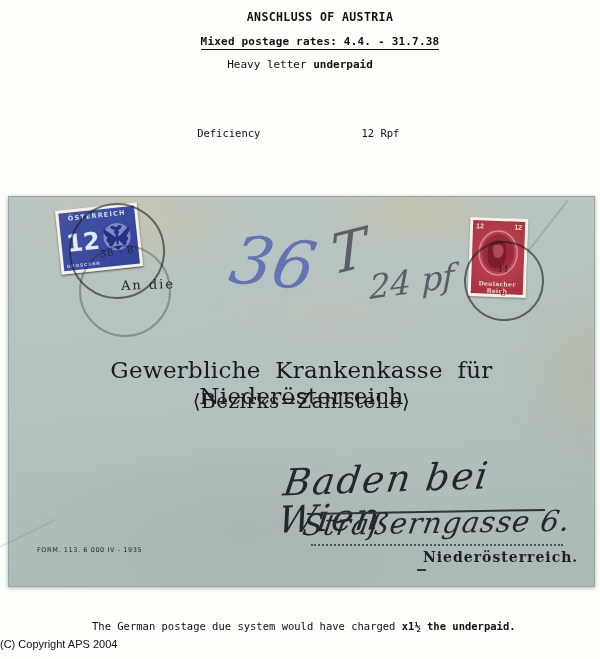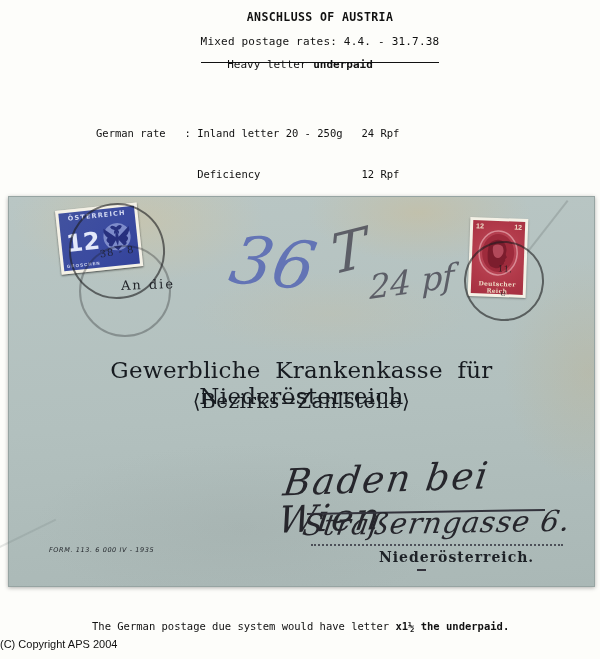--- a/index.html
+++ b/index.html
@@ -8,21 +8,21 @@
     background:#fdfdfa;
     font-family:"Liberation Sans", sans-serif;
   }
   .typed{font-family:"DejaVu Sans Mono", monospace;color:#111;}
   .abs{position:absolute;}
   .center-line{left:0;width:600px;text-align:center;}
 
   
   .title{top:10px;left:20px;width:600px;text-align:center;font-size:11.5px;font-weight:bold;letter-spacing:.4px;}
   .subtitle-wrap{top:31px;left:20px;width:600px;text-align:center;}
-  .subtitle{font-size:11px;font-weight:normal;border-bottom:1.5px solid #111;padding-bottom:14px;letter-spacing:.2px;}
+  .subtitle{font-size:11px;font-weight:bold;border-bottom:1.5px solid #111;padding-bottom:1px;letter-spacing:.2px;}
   .heavy{top:58px;font-size:11px;}
   .bold{font-weight:bold;}
 
   .rates{top:100px;left:96px;font-size:10.5px;line-height:13.5px;white-space:pre;}
   .rates .gap{height:12px;}
 
   
   .envelope{
     left:8px;top:196px;width:585px;height:389px;
     background:
@@ -56,21 +56,21 @@
   .postmark.faint{border-color:rgba(28,28,30,.3);}
 
   
   .script{font-family:"DejaVu Serif", serif;font-style:italic;position:absolute;line-height:1;}
   .pencil{color:#4d4d58;opacity:.85;}
   .bluepencil{color:#5b6cb4;opacity:.9;}
   .ink{color:#26262c;}
 
   .addr{position:absolute;left:0;width:585px;text-align:center;font-family:"DejaVu Serif", serif;color:#171b20;}
   .an-die{position:absolute;font-family:"DejaVu Serif", serif;color:#23262b;}
-  .region{position:absolute;font-family:"DejaVu Serif", serif;font-weight:bold;color:#1d2126;}
+  .region{position:absolute;font-family:"DejaVu Serif", serif;font-weight:bold;color:#1d2126;margin-left:44px;}
   .form-imprint{position:absolute;font-size:6.5px;letter-spacing:.6px;color:#23272c;font-family:"DejaVu Sans", sans-serif;}
 
   .rule{position:absolute;background:#33333c;}
   .dotted-rule{position:absolute;border-top:2px dotted rgba(45,45,58,.75);}
 
   
   .caption{top:620px;left:92px;font-size:10.5px;}
   .copyright{top:638px;left:0;font-size:11px;color:#111;}
 </style>
 </head>
@@ -78,21 +78,20 @@
 
 <div class="abs typed title">ANSCHLUSS OF AUSTRIA</div>
 <div class="abs subtitle-wrap">
   <span class="typed subtitle">Mixed postage rates: 4.4. - 31.7.38</span>
 </div>
 <div class="abs typed center-line heavy">
   <span>Heavy letter </span><span class="bold">underpaid</span>
 </div>
 
 <div class="abs typed rates">
-  <div>German rate   : Inland letter 20 - 250g   24 Rpf</div>
   <div>                Deficiency                12 Rpf</div>
   <div class="gap"></div>
   <div><span>Austrian rate : </span><span>Postage due charged </span><span class="bold">double</span><span> the deficiency = 24 Rpf</span></div>
   <div>                Paid as 36 Gr</div>
 </div>
 
 <div class="abs envelope">
 
   <div class="crease" style="left:530px;top:-6px;width:1.5px;height:90px;transform:rotate(38deg);"></div>
   <div class="crease" style="left:10px;top:300px;width:1.5px;height:80px;transform:rotate(64deg);opacity:.6;"></div>
@@ -178,19 +177,19 @@
   <div class="addr" style="top:160px;font-size:23px;letter-spacing:.3px;word-spacing:7px;">Gewerbliche Krankenkasse für Niederösterreich</div>
   <div class="addr" style="top:192px;font-size:20px;letter-spacing:.5px;">⟨Bezirks=Zahlstelle⟩</div>
 
   <div class="script ink" style="left:272px;top:262px;font-size:37px;letter-spacing:2px;transform:rotate(-2deg) skewX(-10deg);">Baden bei Wien</div>
   <div class="rule" style="left:298px;top:314px;width:238px;height:2px;transform:rotate(-1deg);"></div>
   <div class="script ink" style="left:294px;top:312px;font-size:29px;letter-spacing:1px;transform:rotate(-1deg) skewX(-10deg);">Straßerngasse 6.</div>
   <div class="dotted-rule" style="left:302px;top:347px;width:252px;"></div>
   <div class="region" style="left:370px;top:352px;font-size:14px;letter-spacing:1px;">Niederösterreich.</div>
   <div class="rule" style="left:408px;top:372px;width:9px;height:1.5px;"></div>
 
-  <div class="form-imprint" style="left:40px;top:349px;font-style:italic;">FORM. 113. 6 000 IV - 1935</div>
+  <div class="form-imprint" style="left:28px;top:349px;">FORM. 113. 6 000 IV - 1935</div>
 </div>
 
 <div class="abs typed caption">
-  <span>The German postage due system would have letter </span><span class="bold">x1½ the underpaid.</span>
+  <span>The German postage due system would have charged </span><span class="bold">x1½ the underpaid.</span>
 </div>
 <div class="abs copyright">(C) Copyright APS 2004</div>
 
 </body></html>

